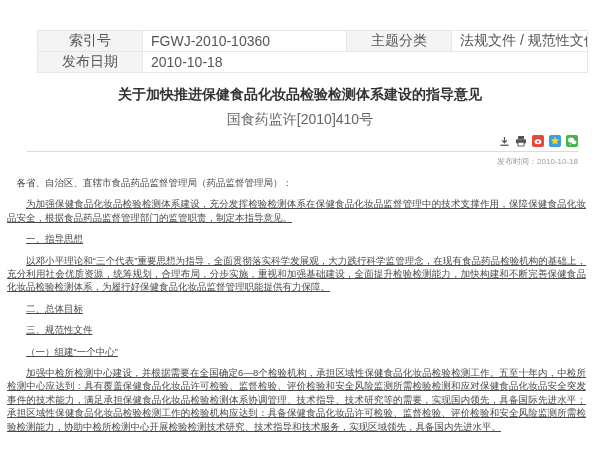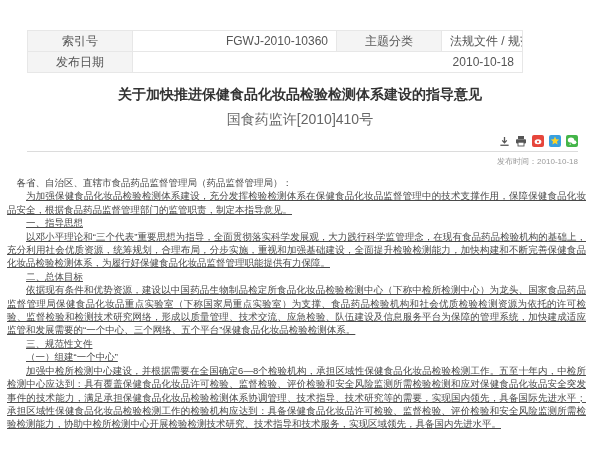--- a/index.html
+++ b/index.html
@@ -8,33 +8,32 @@
     background:#ffffff;
     font-family:"Liberation Sans","DejaVu Sans",sans-serif;
     color:#4a4a4a;
     overflow:hidden;
   }
   .page{width:600px;height:450px;position:relative;background:#fff;}
 
   
   .meta-table{
     border-collapse:collapse;
-    margin:30px 0 0 27px;
-    width:496px;
+    margin:30px 0 0 37px;
+    width:551px;
     table-layout:fixed;
-    font-size:12px;
+    font-size:14px;
     color:#555;
   }
   .meta-table td{
     border:1px solid #e7e7e7;
     height:20px;
     padding:0 8px;
     overflow:hidden;
     white-space:nowrap;
-    text-align:right;
   }
   .meta-table td.lbl{
     background:#f4f4f4;
     text-align:center;
     width:88px;
     color:#555;
   }
   .meta-table td.val{background:#fff;color:#555;}
 
   
@@ -82,21 +81,21 @@
   }
 
   
   .article-body{
     margin:9px 14px 0 7px;
     font-size:9.5px;
     line-height:13.4px;
     color:#4a4a4a;
     text-align:justify;
   }
-  .article-body p{margin:0 0;}
+  .article-body p{margin:8px 0;}
   .article-body p.indent-1{text-indent:1em;}
   .article-body p.indent-2{text-indent:2em;text-decoration:underline;}
 </style>
 </head>
 <body>
 
 <div class="page">
 
   <table class="meta-table">
     <tbody>
@@ -156,19 +155,18 @@
   <hr class="separator">
 
   <div class="publish-time">发布时间：2010-10-18</div>
 
   <div class="article-body">
     <p class="indent-1">各省、自治区、直辖市食品药品监督管理局（药品监督管理局）：</p>
     <p class="indent-2">为加强保健食品化妆品检验检测体系建设，充分发挥检验检测体系在保健食品化妆品监督管理中的技术支撑作用，保障保健食品化妆品安全，根据食品药品监督管理部门的监管职责，制定本指导意见。</p>
     <p class="indent-2">一、指导思想</p>
     <p class="indent-2">以邓小平理论和“三个代表”重要思想为指导，全面贯彻落实科学发展观，大力践行科学监管理念，在现有食品药品检验机构的基础上，充分利用社会优质资源，统筹规划，合理布局，分步实施，重视和加强基础建设，全面提升检验检测能力，加快构建和不断完善保健食品化妆品检验检测体系，为履行好保健食品化妆品监督管理职能提供有力保障。</p>
     <p class="indent-2">二、总体目标</p>
-    <p class="indent-2">依据现有条件和优势资源，建设以中国药品生物制品检定所食品化妆品检验检测中心（下称中检所检测中心）为龙头、国家食品药品监督管理局保健食品化妆品重点实验室（下称国家局重点实验室）为支撑、食品药品检验机构和社会优质检验检测资源为依托的许可检验、监督检验和检测技术研究网络，形成以质量管理、技术交流、应急检验、队伍建设及信息服务平台为保障的管理系统，加快建成适应监管和发展需要的“一个中心、三个网络、五个平台”保健食品化妆品检验检测体系。</p>
     <p class="indent-2">三、规范性文件</p>
     <p class="indent-2">（一）组建“一个中心”</p>
     <p class="indent-2">加强中检所检测中心建设，并根据需要在全国确定6—8个检验机构，承担区域性保健食品化妆品检验检测工作。五至十年内，中检所检测中心应达到：具有覆盖保健食品化妆品许可检验、监督检验、评价检验和安全风险监测所需检验检测和应对保健食品化妆品安全突发事件的技术能力，满足承担保健食品化妆品检验检测体系协调管理、技术指导、技术研究等的需要，实现国内领先，具备国际先进水平；承担区域性保健食品化妆品检验检测工作的检验机构应达到：具备保健食品化妆品许可检验、监督检验、评价检验和安全风险监测所需检验检测能力，协助中检所检测中心开展检验检测技术研究、技术指导和技术服务，实现区域领先，具备国内先进水平。</p>
   </div>
 
 </div>
 
 </body></html>

